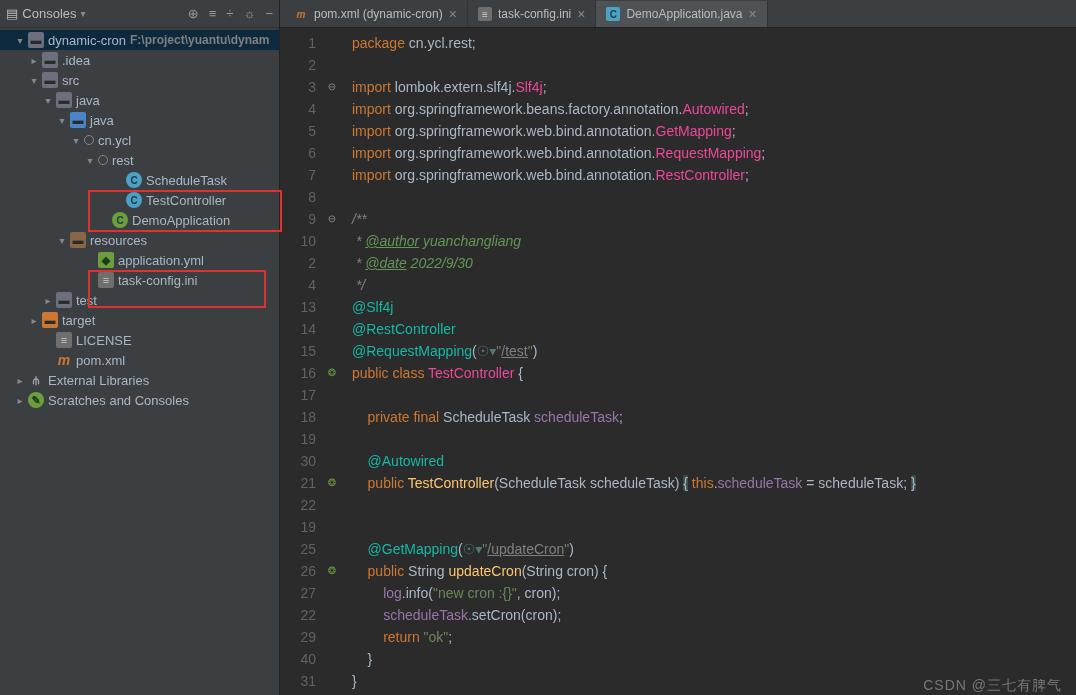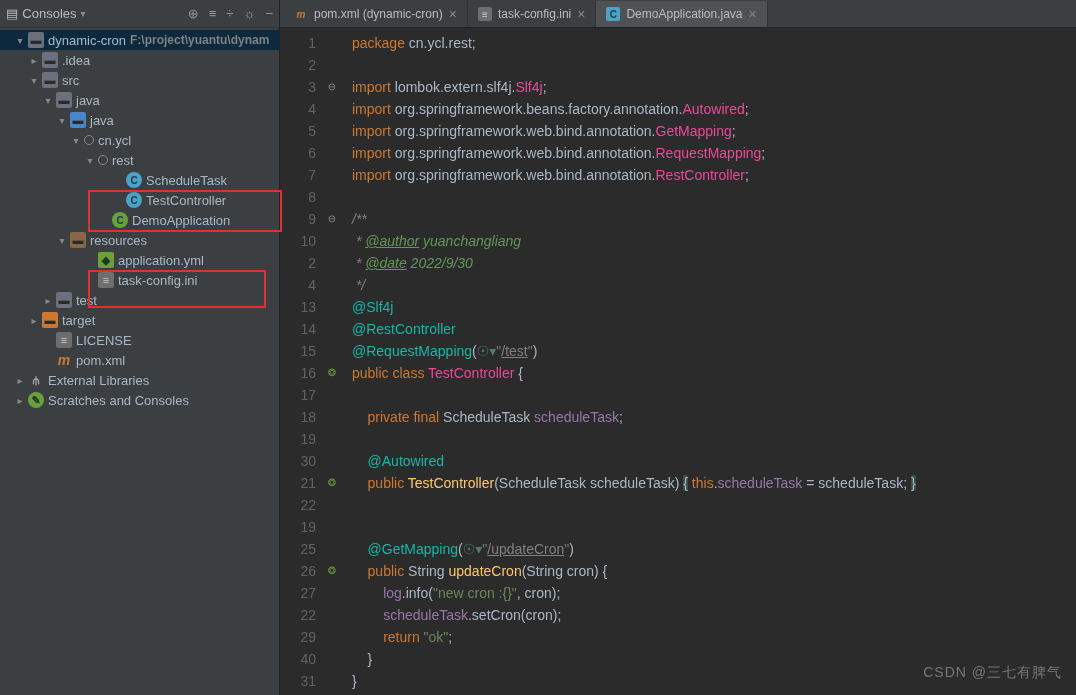--- a/index.html
+++ b/index.html
@@ -49,21 +49,21 @@
 .c { color:#808080; font-style:italic; }
 .cdoc { color:#629755; font-style:italic; }
 .ctag { color:#629755; font-style:italic; text-decoration:underline; }
 .an { color:#14b8a6; }
 .fn { color:#ffc66d; }
 .id { color:#ec4899; }
 .fld { color:#9876aa; }
 .lnk { color:#808080; text-decoration:underline; }
 .glb { color:#507874; }
 .brh { background:#3b514d; border-radius:2px; }
-.wm { position:fixed; right:14px; bottom:13px; color:#777; font-size:14px; letter-spacing:1px; }
+.wm { position:fixed; right:14px; bottom:0; color:#777; font-size:14px; letter-spacing:1px; }
 </style>
 </head>
 <body>
 
 <div class="root">
   <div class="sidebar">
     <div class="sb-top">
       <div class="title">
         <span>▤</span>
         <span>Consoles</span>

